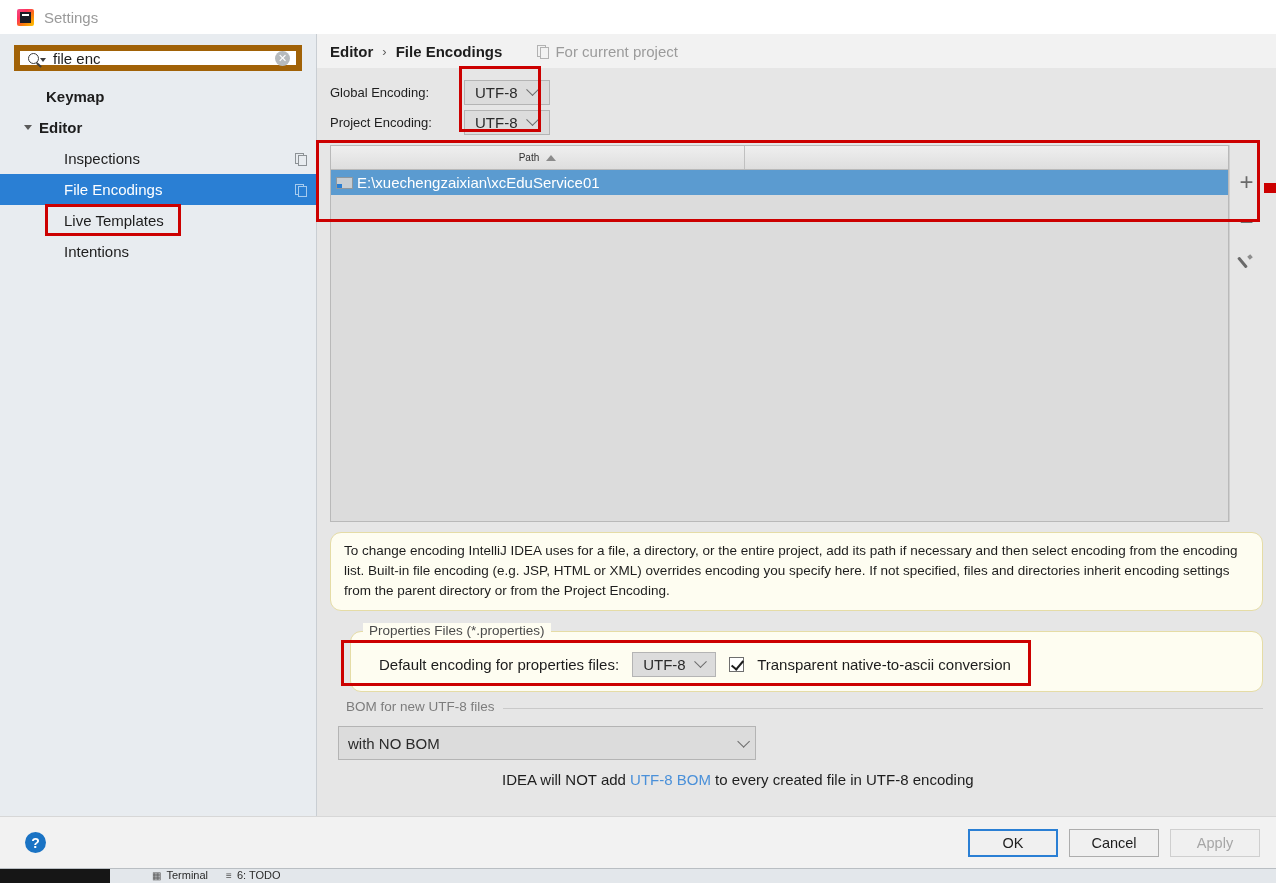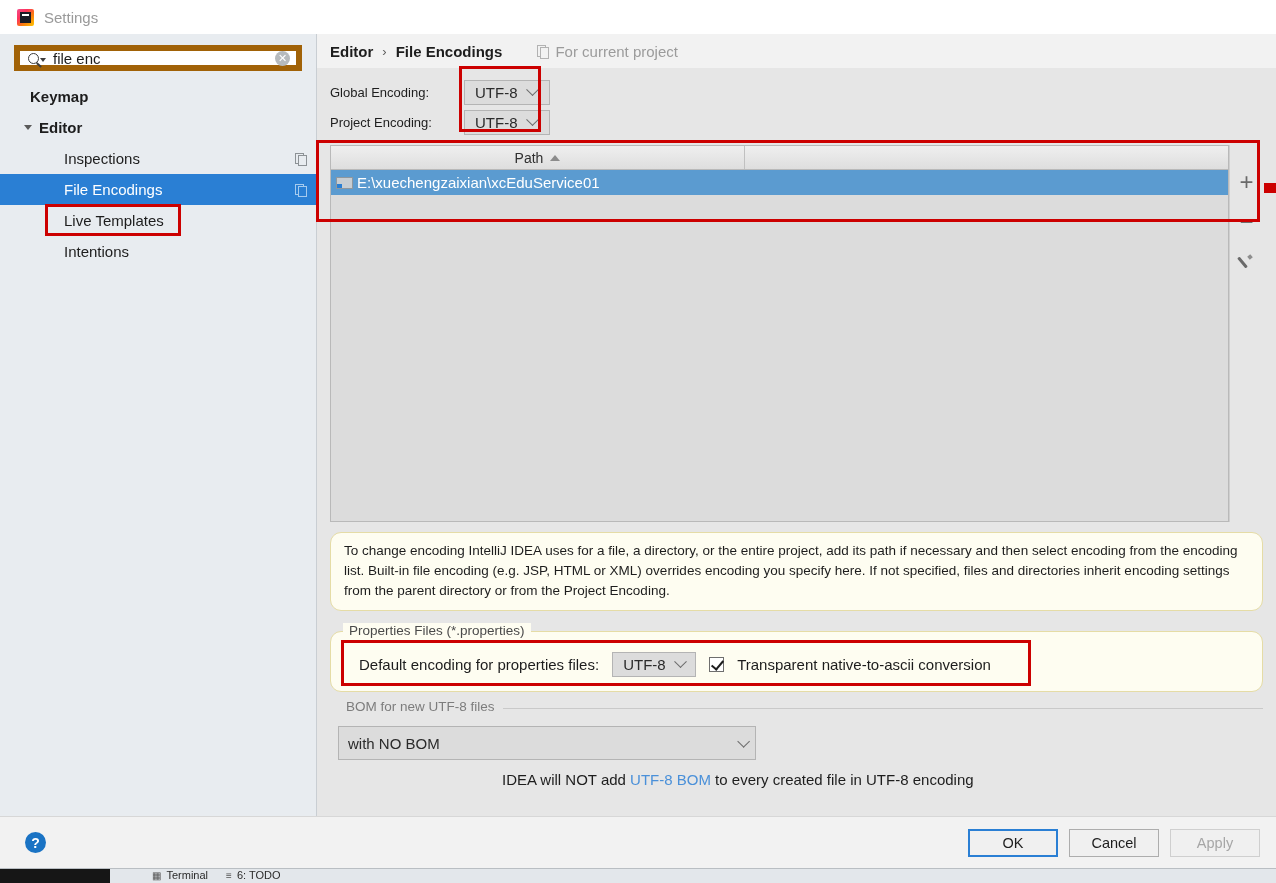--- a/index.html
+++ b/index.html
@@ -157,21 +157,21 @@
   }
 
   .tree { margin-top: 10px; }
   .tree-row {
     height: 31px; display: flex; align-items: center;
     font-size: 15px; color: #1d1d1d; position: relative;
     padding-right: 10px;
   }
   .tree-row.selected { background: #2a7fd4; color: #ffffff; }
   .tree-label { flex: 1 1 auto; }
-  .tree-row.lvl0 { padding-left: 30px; font-weight: bold; }
+  .tree-row.lvl0 { padding-left: 46px; font-weight: bold; }
   .tree-row.lvl0.has-arrow { padding-left: 24px; }
   .tree-row.lvl1 { padding-left: 64px; }
   .arrow-dn {
     width: 0; height: 0; margin-right: 7px;
     border-left: 4.5px solid transparent; border-right: 4.5px solid transparent;
     border-top: 5px solid #5a5a5a;
   }
   .copy-ico {
     width: 11px; height: 12px; position: relative; flex: 0 0 11px; opacity: .75;
   }
@@ -241,21 +241,21 @@
   }
   .enc-table {
     flex: 1 1 auto; background: #dcdcdc;
     border: 1px solid #b9b9b9; display: flex; flex-direction: column;
     min-width: 0;
   }
   .thead {
     height: 24px; flex: 0 0 24px; display: flex;
     background: linear-gradient(#efefef, #dedede);
     border-bottom: 1px solid #b9b9b9;
-    font-size: 14px; color: #303030; gap: 43px;
+    font-size: 10px; color: #303030; gap: 43px;
   }
   .th {
     display: flex; align-items: center; justify-content: center; gap: 7px;
     position: relative;
   }
   .th.path { flex: 0 0 414px; border-right: 1px solid #c0c0c0; }
   .th.enc { flex: 1 1 auto; }
   .sort-up {
     width: 0; height: 0; border-left: 5px solid transparent;
     border-right: 5px solid transparent; border-bottom: 6px solid #8b8b8b;
@@ -305,20 +305,21 @@
     margin-top: 10px;
     background: #fefdf1; border: 1px solid #e5dca6; border-radius: 11px;
     padding: 8px 13px 9px 13px;
     font-size: 13.5px; line-height: 20px; color: #1d1d1d;
   }
 
   .group-box {
     margin-top: 14px; border: 1px solid #e5dca6; border-radius: 11px;
     background: #fefdf1; position: relative;
     padding: 14px 14px 14px 14px;
+    margin-left: 20px;
   }
   .group-title {
     position: absolute; top: -9px; left: 12px; background: #fefdf1;
     padding: 0 6px; font-size: 13.5px; color: #4a4a4a;
   }
   .plain-sec { margin-top: 16px; position: relative; }
   .plain-sec .sec-title {
     position: absolute; top: -9px; left: 16px; background: #e6e6e6;
     padding-right: 8px; font-size: 13.5px; color: #7d7d7d;
   }

